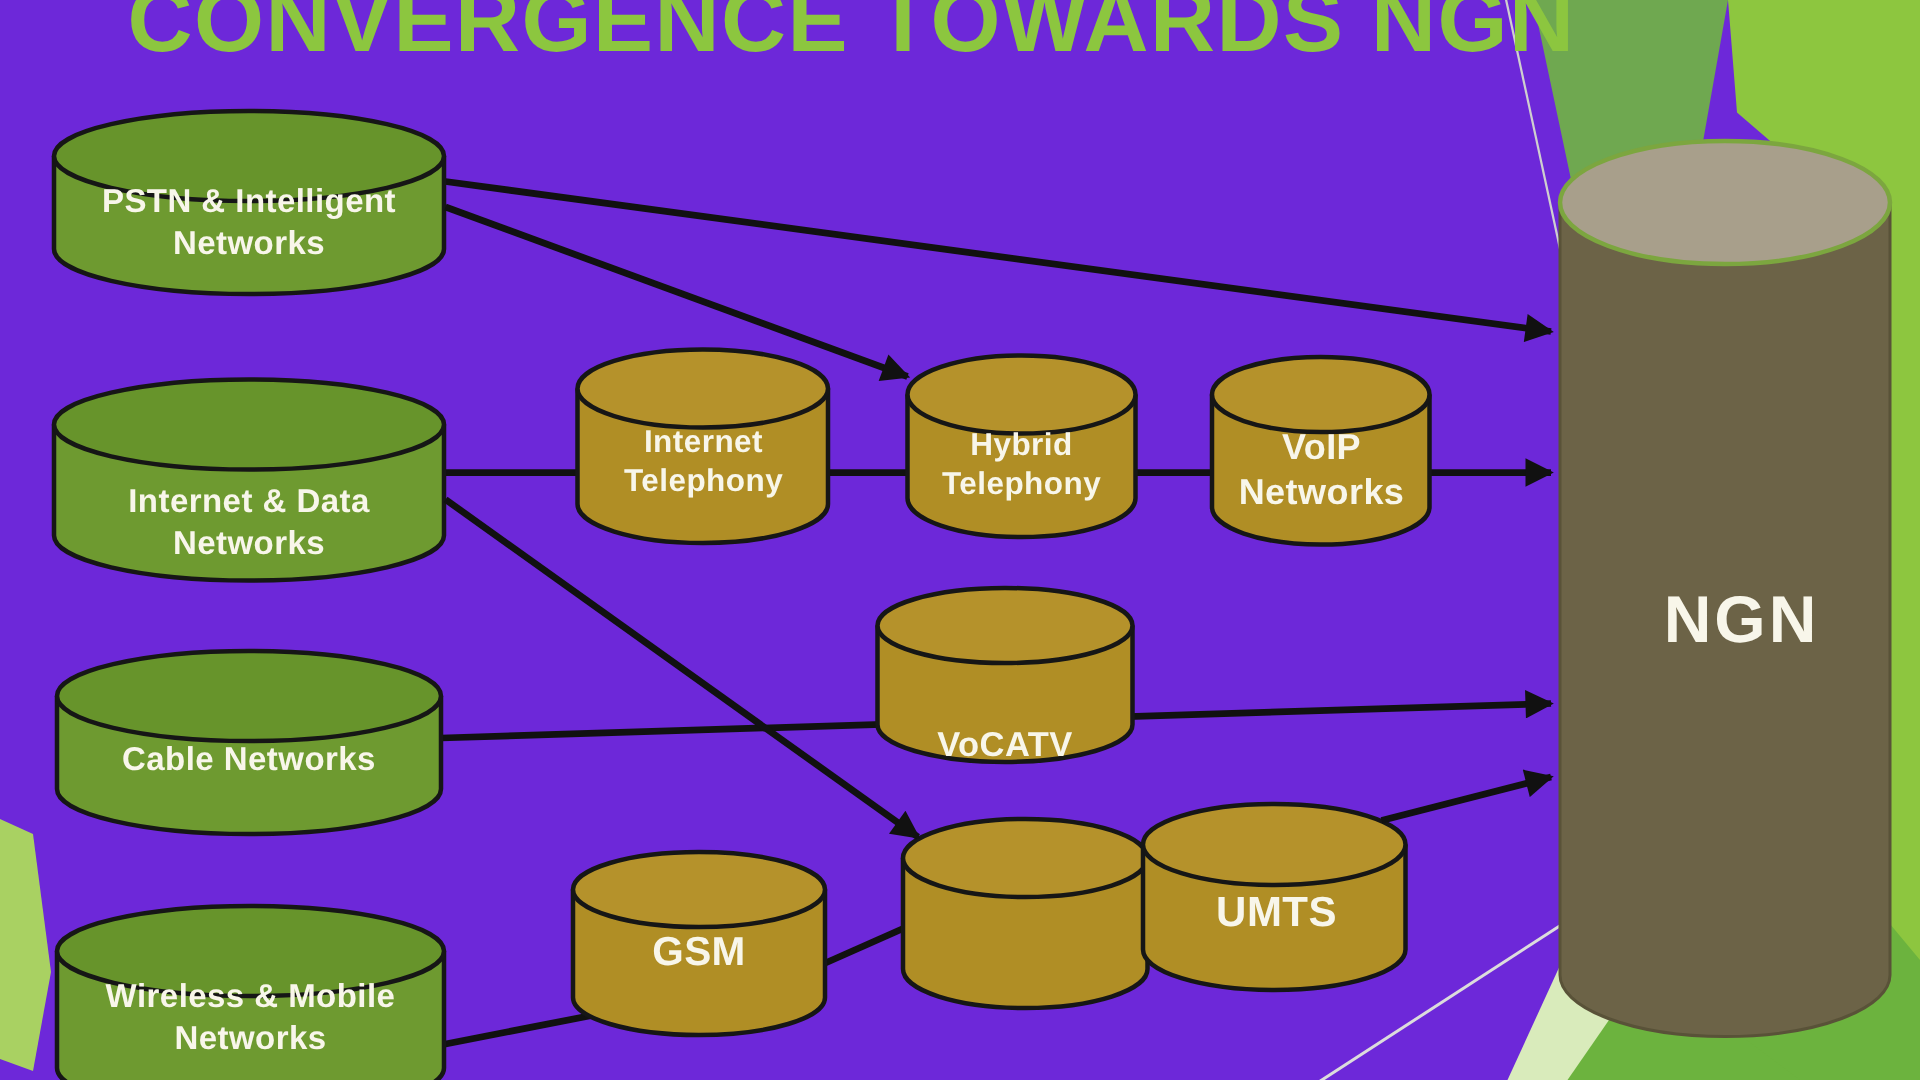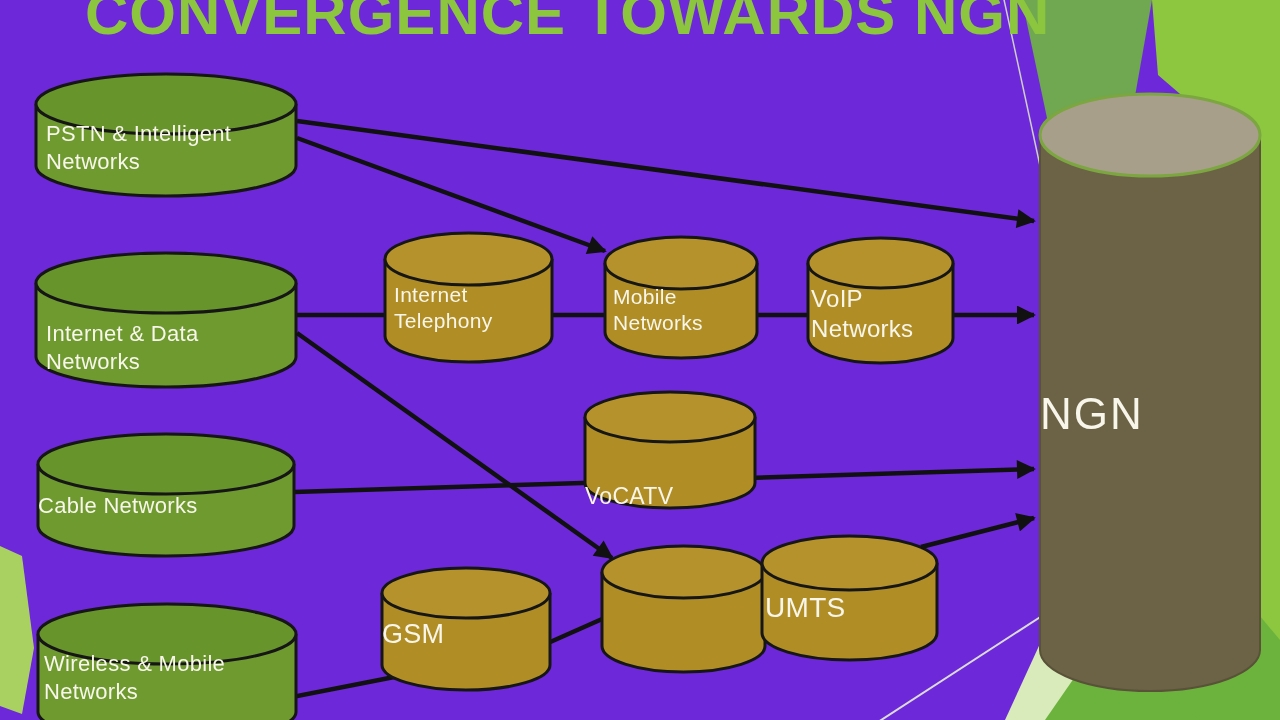--- a/index.html
+++ b/index.html
@@ -6,21 +6,21 @@
   #slide{
     position:relative;width:1280px;height:720px;overflow:hidden;
     background:#6d28d9;font-family:"Liberation Sans",sans-serif;
   }
   #title{
     position:absolute;top:-16px;left:85px;width:880px;
     font-size:60px;font-weight:bold;letter-spacing:1px;text-align:center;
     color:#8CC63F;line-height:1.0;white-space:nowrap;
   }
   .cyl-label{
-    position:absolute;color:#F8F6EA;font-weight:normal;text-align:left;
+    position:absolute;color:#F8F6EA;font-weight:bold;text-align:center;
     line-height:1.25;letter-spacing:0.3px;
   }
   svg{position:absolute;top:0;left:0;}
 </style>
 </head>
 <body>
 
 <div id="slide">
 
   <svg width="1280" height="720" viewBox="0 0 1280 720">
@@ -111,21 +111,21 @@
   </svg>
 
   <div id="title">CONVERGENCE TOWARDS NGN</div>
 
   <div class="cyl-label" style="left:46px;top:120px;width:240px;font-size:22px;">PSTN &amp; Intelligent Networks</div>
   <div class="cyl-label" style="left:46px;top:300px;width:240px;font-size:22px;margin-top:20px;">Internet &amp; Data Networks</div>
   <div class="cyl-label" style="left:38px;top:492px;width:256px;font-size:22px;">Cable Networks</div>
   <div class="cyl-label" style="left:44px;top:650px;width:246px;font-size:22px;">Wireless &amp; Mobile Networks</div>
 
   <div class="cyl-label" style="left:394px;top:282px;width:150px;font-size:21px;">Internet Telephony</div>
-  <div class="cyl-label" style="left:613px;top:284px;width:136px;font-size:21px;">Mobile Networks</div>
+  <div class="cyl-label" style="left:613px;top:284px;width:136px;font-size:21px;">Hybrid Telephony</div>
   <div class="cyl-label" style="left:811px;top:284px;width:140px;font-size:24px;">VoIP Networks</div>
   <div class="cyl-label" style="left:585px;top:446px;width:170px;font-size:23px;margin-top:36px;">VoCATV</div>
   <div class="cyl-label" style="left:382px;top:618px;width:168px;font-size:27px;">GSM</div>
   <div class="cyl-label" style="left:765px;top:590px;width:172px;font-size:28px;">UMTS</div>
 
   <div class="cyl-label" style="left:1040px;top:386px;width:242px;font-size:44px;letter-spacing:2px;">NGN</div>
 
 </div>
 
 </body></html>

